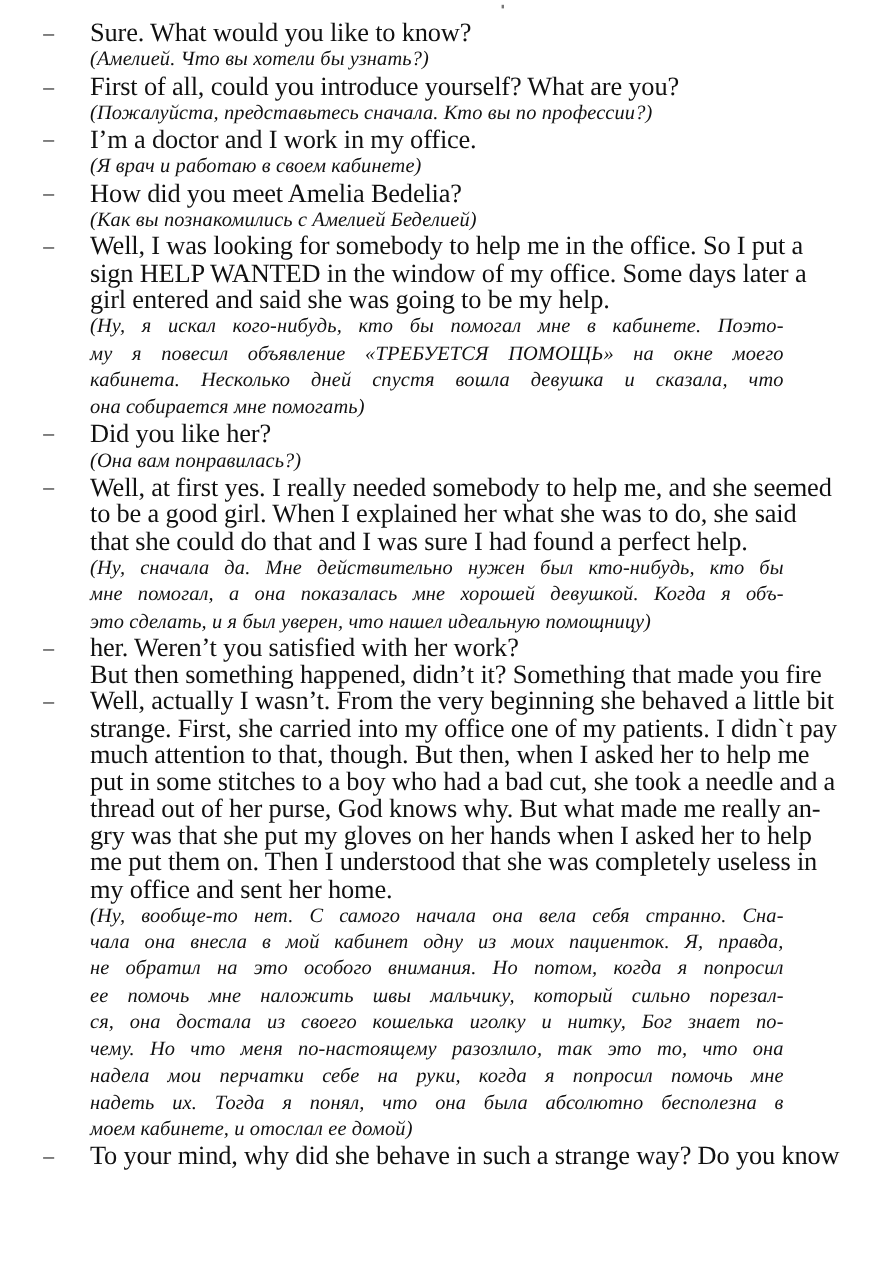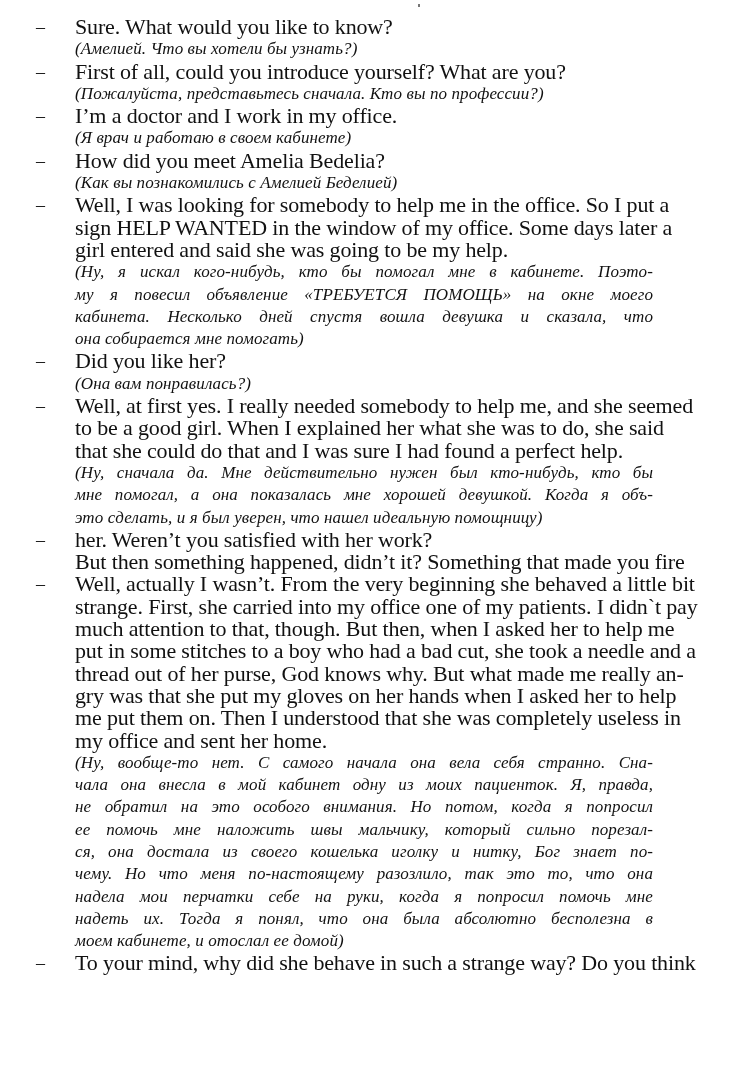--- a/index.html
+++ b/index.html
@@ -126,17 +126,17 @@
           <span class="line">ся, она достала из своего кошелька иголку и нитку, Бог знает по-</span>
           <span class="line">чему. Но что меня по-настоящему разозлило, так это то, что она</span>
           <span class="line">надела мои перчатки себе на руки, когда я попросил помочь мне</span>
           <span class="line">надеть их. Тогда я понял, что она была абсолютно бесполезна в</span>
           <span class="line last">моем кабинете, и отослал ее домой)</span>
         </div>
       </div>
       <div class="entry">
         <span class="dash">–</span>
         <div class="en">
-          <span class="line">To your mind, why did she behave in such a strange way? Do you think</span>
+          <span class="line">To your mind, why did she behave in such a strange way? Do you know</span>
         </div>
       </div>
     </div>
 </div>
 
 </body></html>

